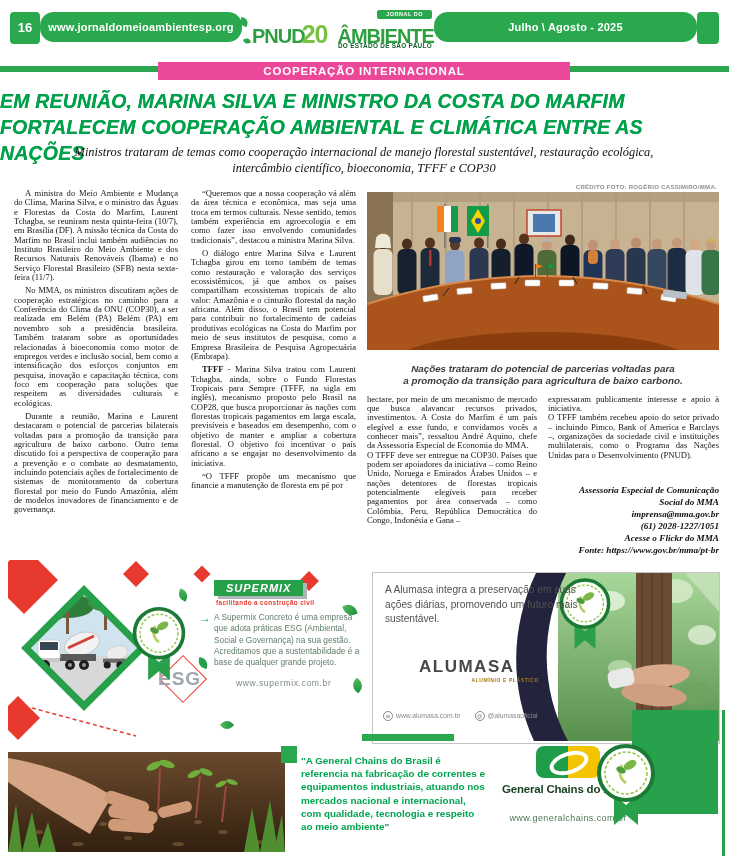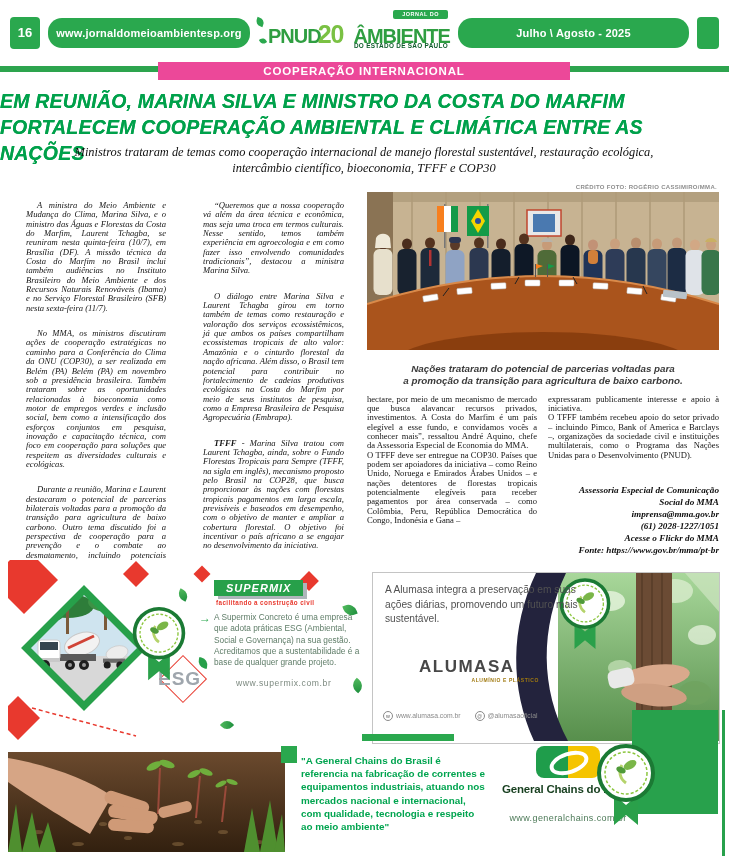--- a/index.html
+++ b/index.html
@@ -1,20 +1,20 @@
 <!DOCTYPE html>
 <html lang="pt"><head>
 <meta charset="utf-8">
 <style>
   html,body{margin:0;padding:0;background:#fff;}
   .page{position:relative;width:729px;height:859px;background:#fff;overflow:hidden;
         font-family:"Liberation Serif",serif;}
   
   .masthead{position:absolute;top:12px;left:10px;width:709px;height:42px;
-            display:flex;align-items:center;gap:8px;}
+            display:flex;align-items:flex-start;gap:0;}
   .pagenum{width:30px;height:32px;background:#2aa84e;border-radius:4px;color:#fff;
            font:bold 13px/32px "Liberation Sans",sans-serif;text-align:center;flex:0 0 auto;}
   .pill{background:#2aa84e;border-radius:14px;height:30px;color:#fff;text-align:center;
         font:bold 11px/30px "Liberation Sans",sans-serif;letter-spacing:.2px;}
   .url-pill{width:202px;flex:0 0 auto;}
   .date-pill{flex:1 1 auto;}
   .end-block{width:22px;height:32px;background:#2aa84e;border-radius:4px;flex:0 0 auto;}
   .logo{position:relative;width:192px;flex:0 0 auto;height:42px;font-family:"Liberation Sans",sans-serif;}
   .logo-main{position:absolute;top:8px;left:10px;white-space:nowrap;font-weight:bold;}
   .logo-meio{font-size:20px;color:#2f9e41;letter-spacing:-1px;}
@@ -33,21 +33,21 @@
           text-align:center;font:bold 11.5px/18px "Liberation Sans",sans-serif;letter-spacing:.8px;}
   
   .headline{position:absolute;top:88px;left:0;width:729px;
             font:italic 900 19.5px/26px "Liberation Sans",sans-serif;color:#00a14b;
             letter-spacing:.2px;text-shadow:0 0 .5px #00a14b;}
   .deck{position:absolute;top:144px;left:64px;width:600px;text-align:center;
         font:italic 12.4px/16px "Liberation Serif",serif;color:#101010;}
   
   .article{position:absolute;top:183px;left:10px;width:709px;height:376px;}
   .acol{position:absolute;top:2px;font:8.6px/9.35px "Liberation Serif",serif;color:#141414;text-align:justify;}
-  .acol p{margin:16px;font-style:italic;}
+  .acol p{margin:4px;}
   .acol p.ind{text-indent:11px;}
   .c1{left:0;width:172px;}
   .c2{left:177px;width:173px;}
   .rightzone{position:absolute;left:357px;top:0;width:352px;}
   .credit{text-align:right;font:bold 6px "Liberation Sans",sans-serif;color:#8d8d8d;letter-spacing:.3px;margin:1px 2px 2px 0;}
   .photoframe{width:352px;height:158px;background:#1c2733;overflow:hidden;}
   .caption{margin-top:13px;text-align:center;font:italic bold 9.8px/12.3px "Liberation Sans",sans-serif;color:#3a3a3a;}
   .cols34{position:relative;margin-top:7px;height:172px;font:8.6px/9.35px "Liberation Serif",serif;text-align:justify;color:#141414;}
   .c3{position:absolute;left:0;top:0;width:170px;}
   .c4{position:absolute;left:181px;top:0;width:171px;}
@@ -127,20 +127,21 @@
   <div class="article">
     <div class="acol c1">
       <p class="ind">A ministra do Meio Ambiente e Mudança do Clima, Marina Silva, e o ministro das Águas e Florestas da Costa do Marfim, Laurent Tchagba, se reuniram nesta quinta-feira (10/7), em Brasília (DF). A missão técnica da Costa do Marfim no Brasil inclui também audiências no Instituto Brasileiro do Meio Ambiente e dos Recursos Naturais Renováveis (Ibama) e no Serviço Florestal Brasileiro (SFB) nesta sexta-feira (11/7).</p>
       <p class="ind">No MMA, os ministros discutiram ações de cooperação estratégicas no caminho para a Conferência do Clima da ONU (COP30), a ser realizada em Belém (PA) Belém (PA) em novembro sob a presidência brasileira. Também trataram sobre as oportunidades relacionadas à bioeconomia como motor de empregos verdes e inclusão social, bem como a intensificação dos esforços conjuntos em pesquisa, inovação e capacitação técnica, com foco em cooperação para soluções que respeitem as diversidades culturais e ecológicas.</p>
       <p class="ind">Durante a reunião, Marina e Laurent destacaram o potencial de parcerias bilaterais voltadas para a promoção da transição para agricultura de baixo carbono. Outro tema discutido foi a perspectiva de cooperação para a prevenção e o combate ao desmatamento, incluindo potenciais ações de fortalecimento de sistemas de monitoramento da cobertura florestal por meio do Fundo Amazônia, além de modelos inovadores de financiamento e de governança.</p>
     </div>
     <div class="acol c2">
       <p class="ind">“Queremos que a nossa cooperação vá além da área técnica e econômica, mas seja uma troca em termos culturais. Nesse sentido, temos também experiência em agroecologia e em como fazer isso envolvendo comunidades tradicionais”, destacou a ministra Marina Silva.</p>
       <p class="ind">O diálogo entre Marina Silva e Laurent Tchagba girou em torno também de temas como restauração e valoração dos serviços ecossistêmicos, já que ambos os países compartilham ecossistemas tropicais de alto valor: Amazônia e o cinturão florestal da nação africana. Além disso, o Brasil tem potencial para contribuir no fortalecimento de cadeias produtivas ecológicas na Costa do Marfim por meio de seus institutos de pesquisa, como a Empresa Brasileira de Pesquisa Agropecuária (Embrapa).</p>
       <p class="ind"><b>TFFF</b><span> - Marina Silva tratou com Laurent Tchagba, ainda, sobre o Fundo Florestas Tropicais para Sempre (TFFF, na sigla em inglês), mecanismo proposto pelo Brasil na COP28, que busca proporcionar às nações com florestas tropicais pagamentos em larga escala, previsíveis e baseados em desempenho, com o objetivo de manter e ampliar a cobertura florestal. O objetivo foi incentivar o país africano a se engajar no desenvolvimento da iniciativa.</span></p>
+      <p class="ind">“O TFFF propõe um mecanismo que financie a manutenção de floresta em pé por</p>
     </div>
 
     <div class="rightzone">
       <div class="credit">CRÉDITO FOTO: ROGÉRIO CASSIMIRO/MMA.</div>
 
       <div class="photoframe">
         <svg width="352" height="158" viewBox="0 0 352 158">
           <rect width="352" height="158" fill="#c7b392"></rect>
           <rect width="352" height="10" fill="#b3a07f"></rect>
           <rect x="0" y="0" width="26" height="158" fill="#8a7354"></rect>

